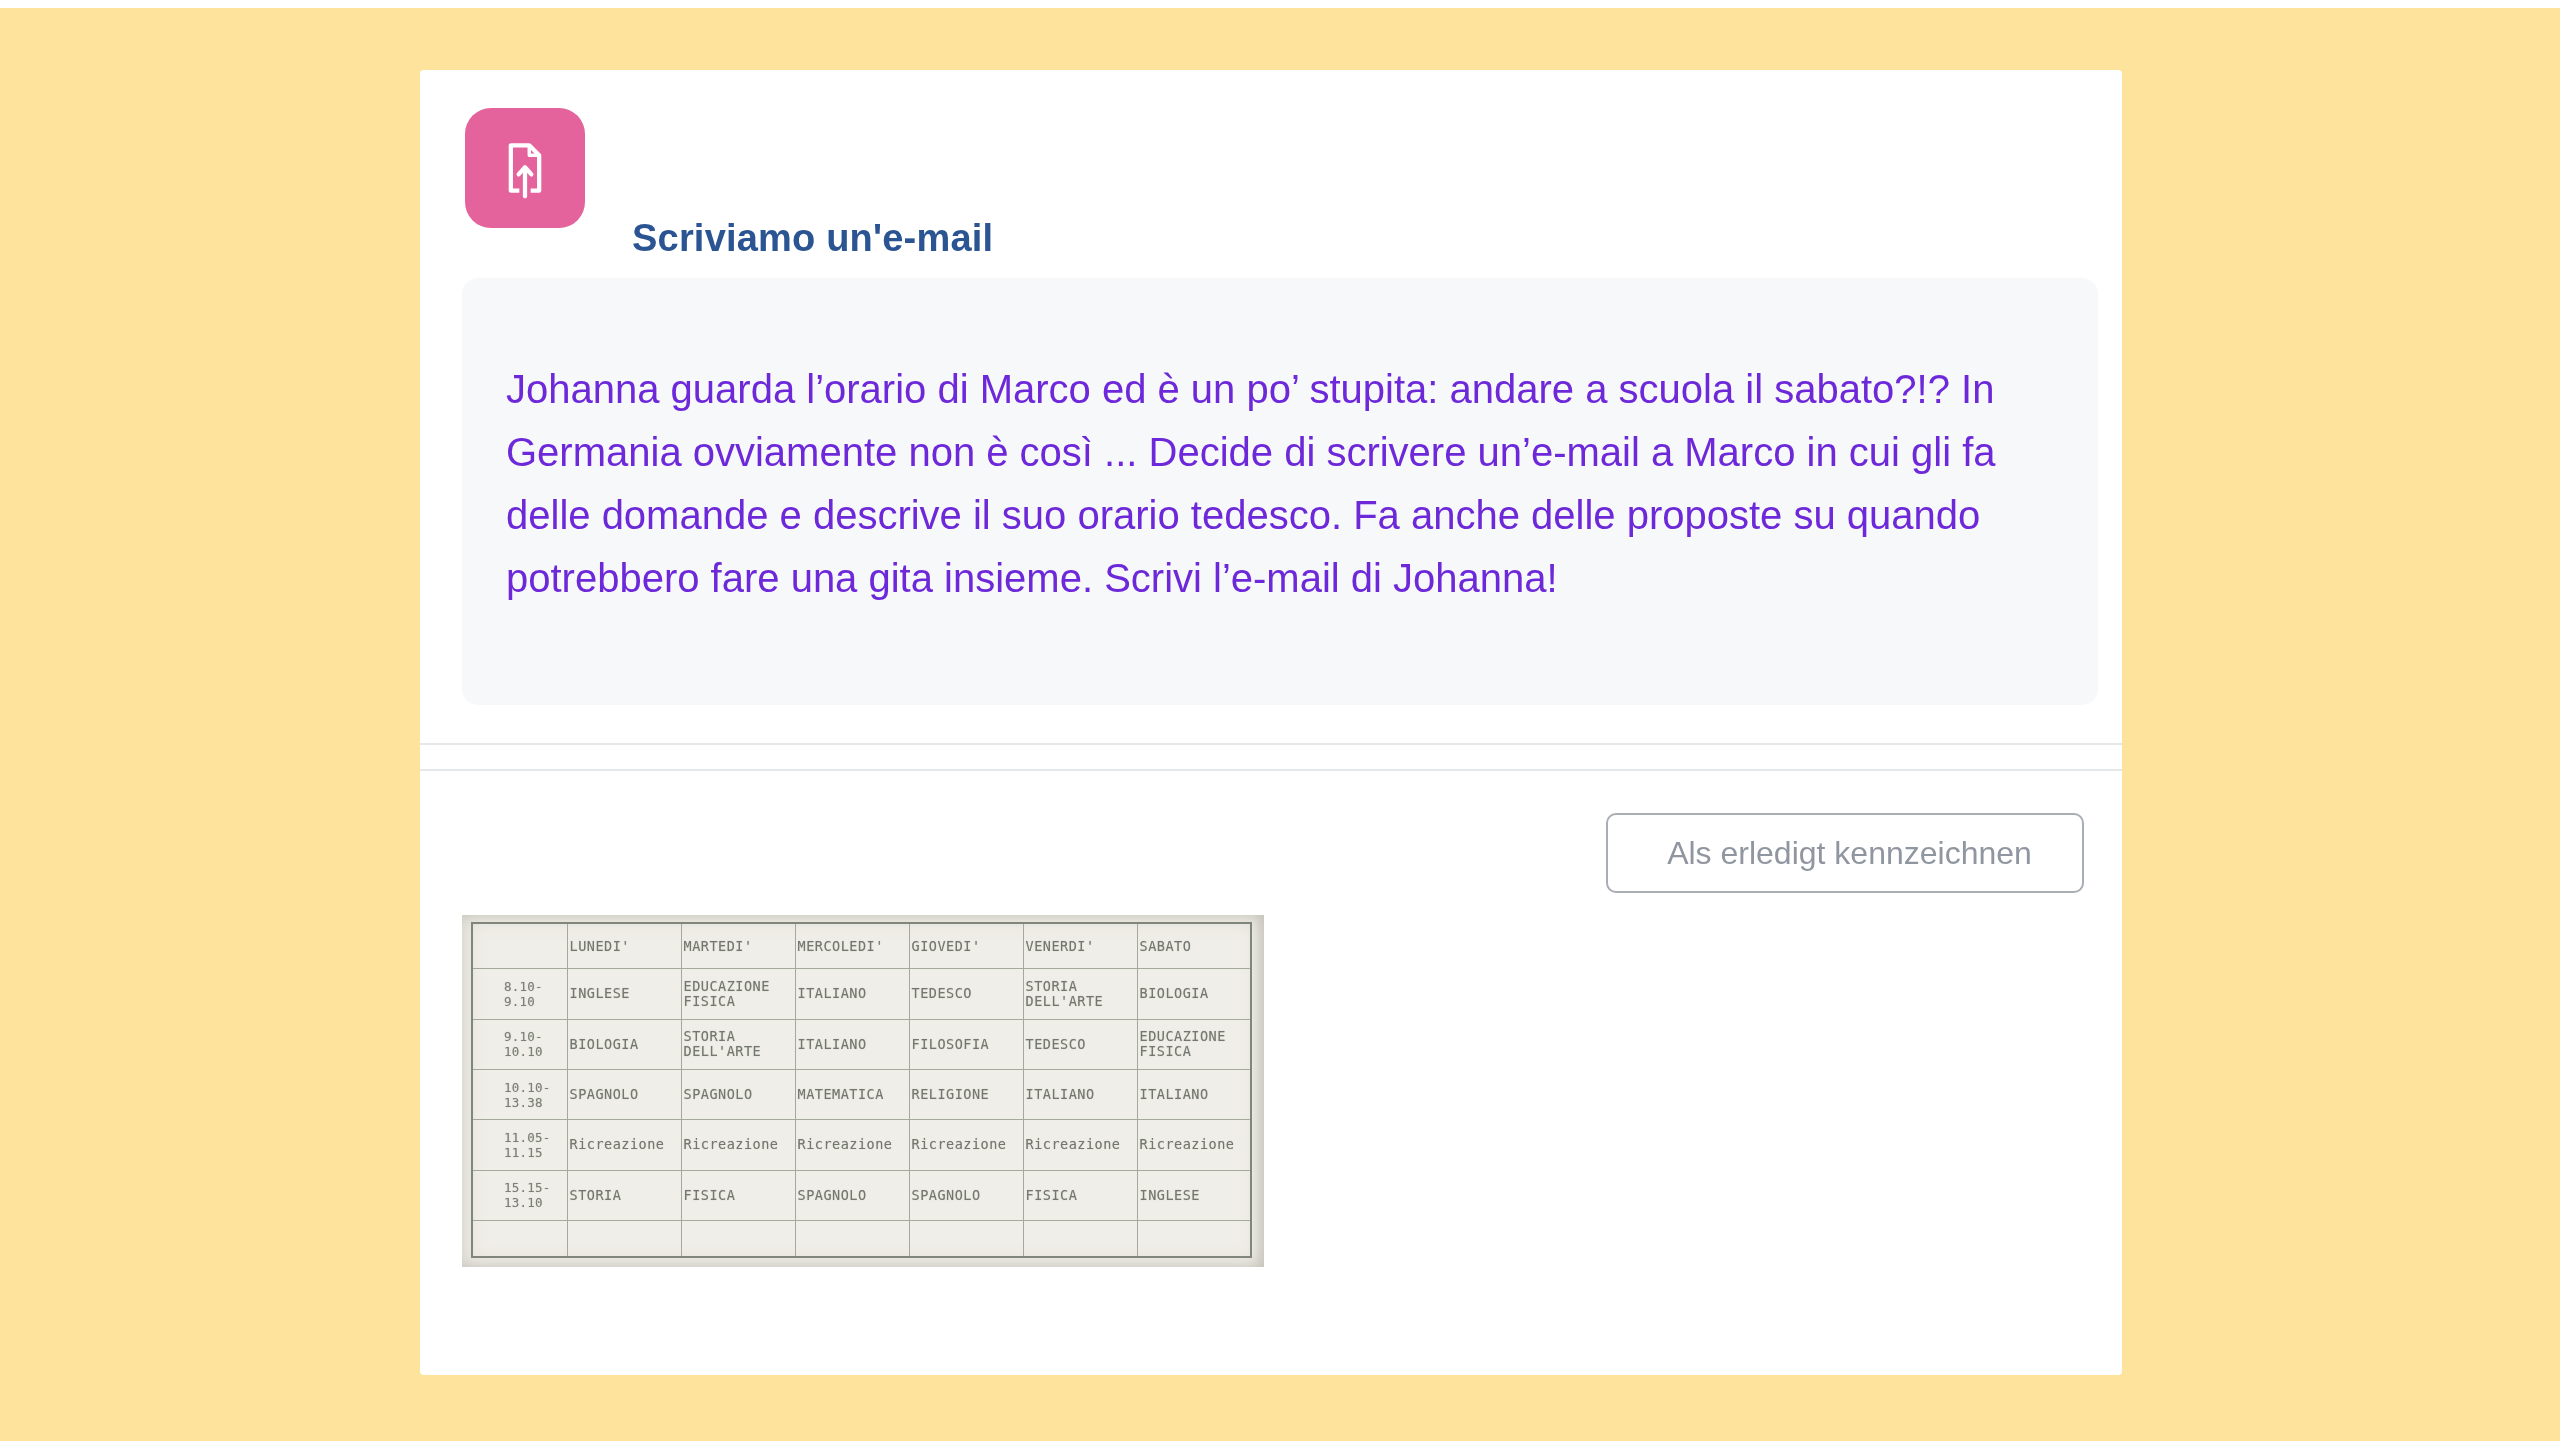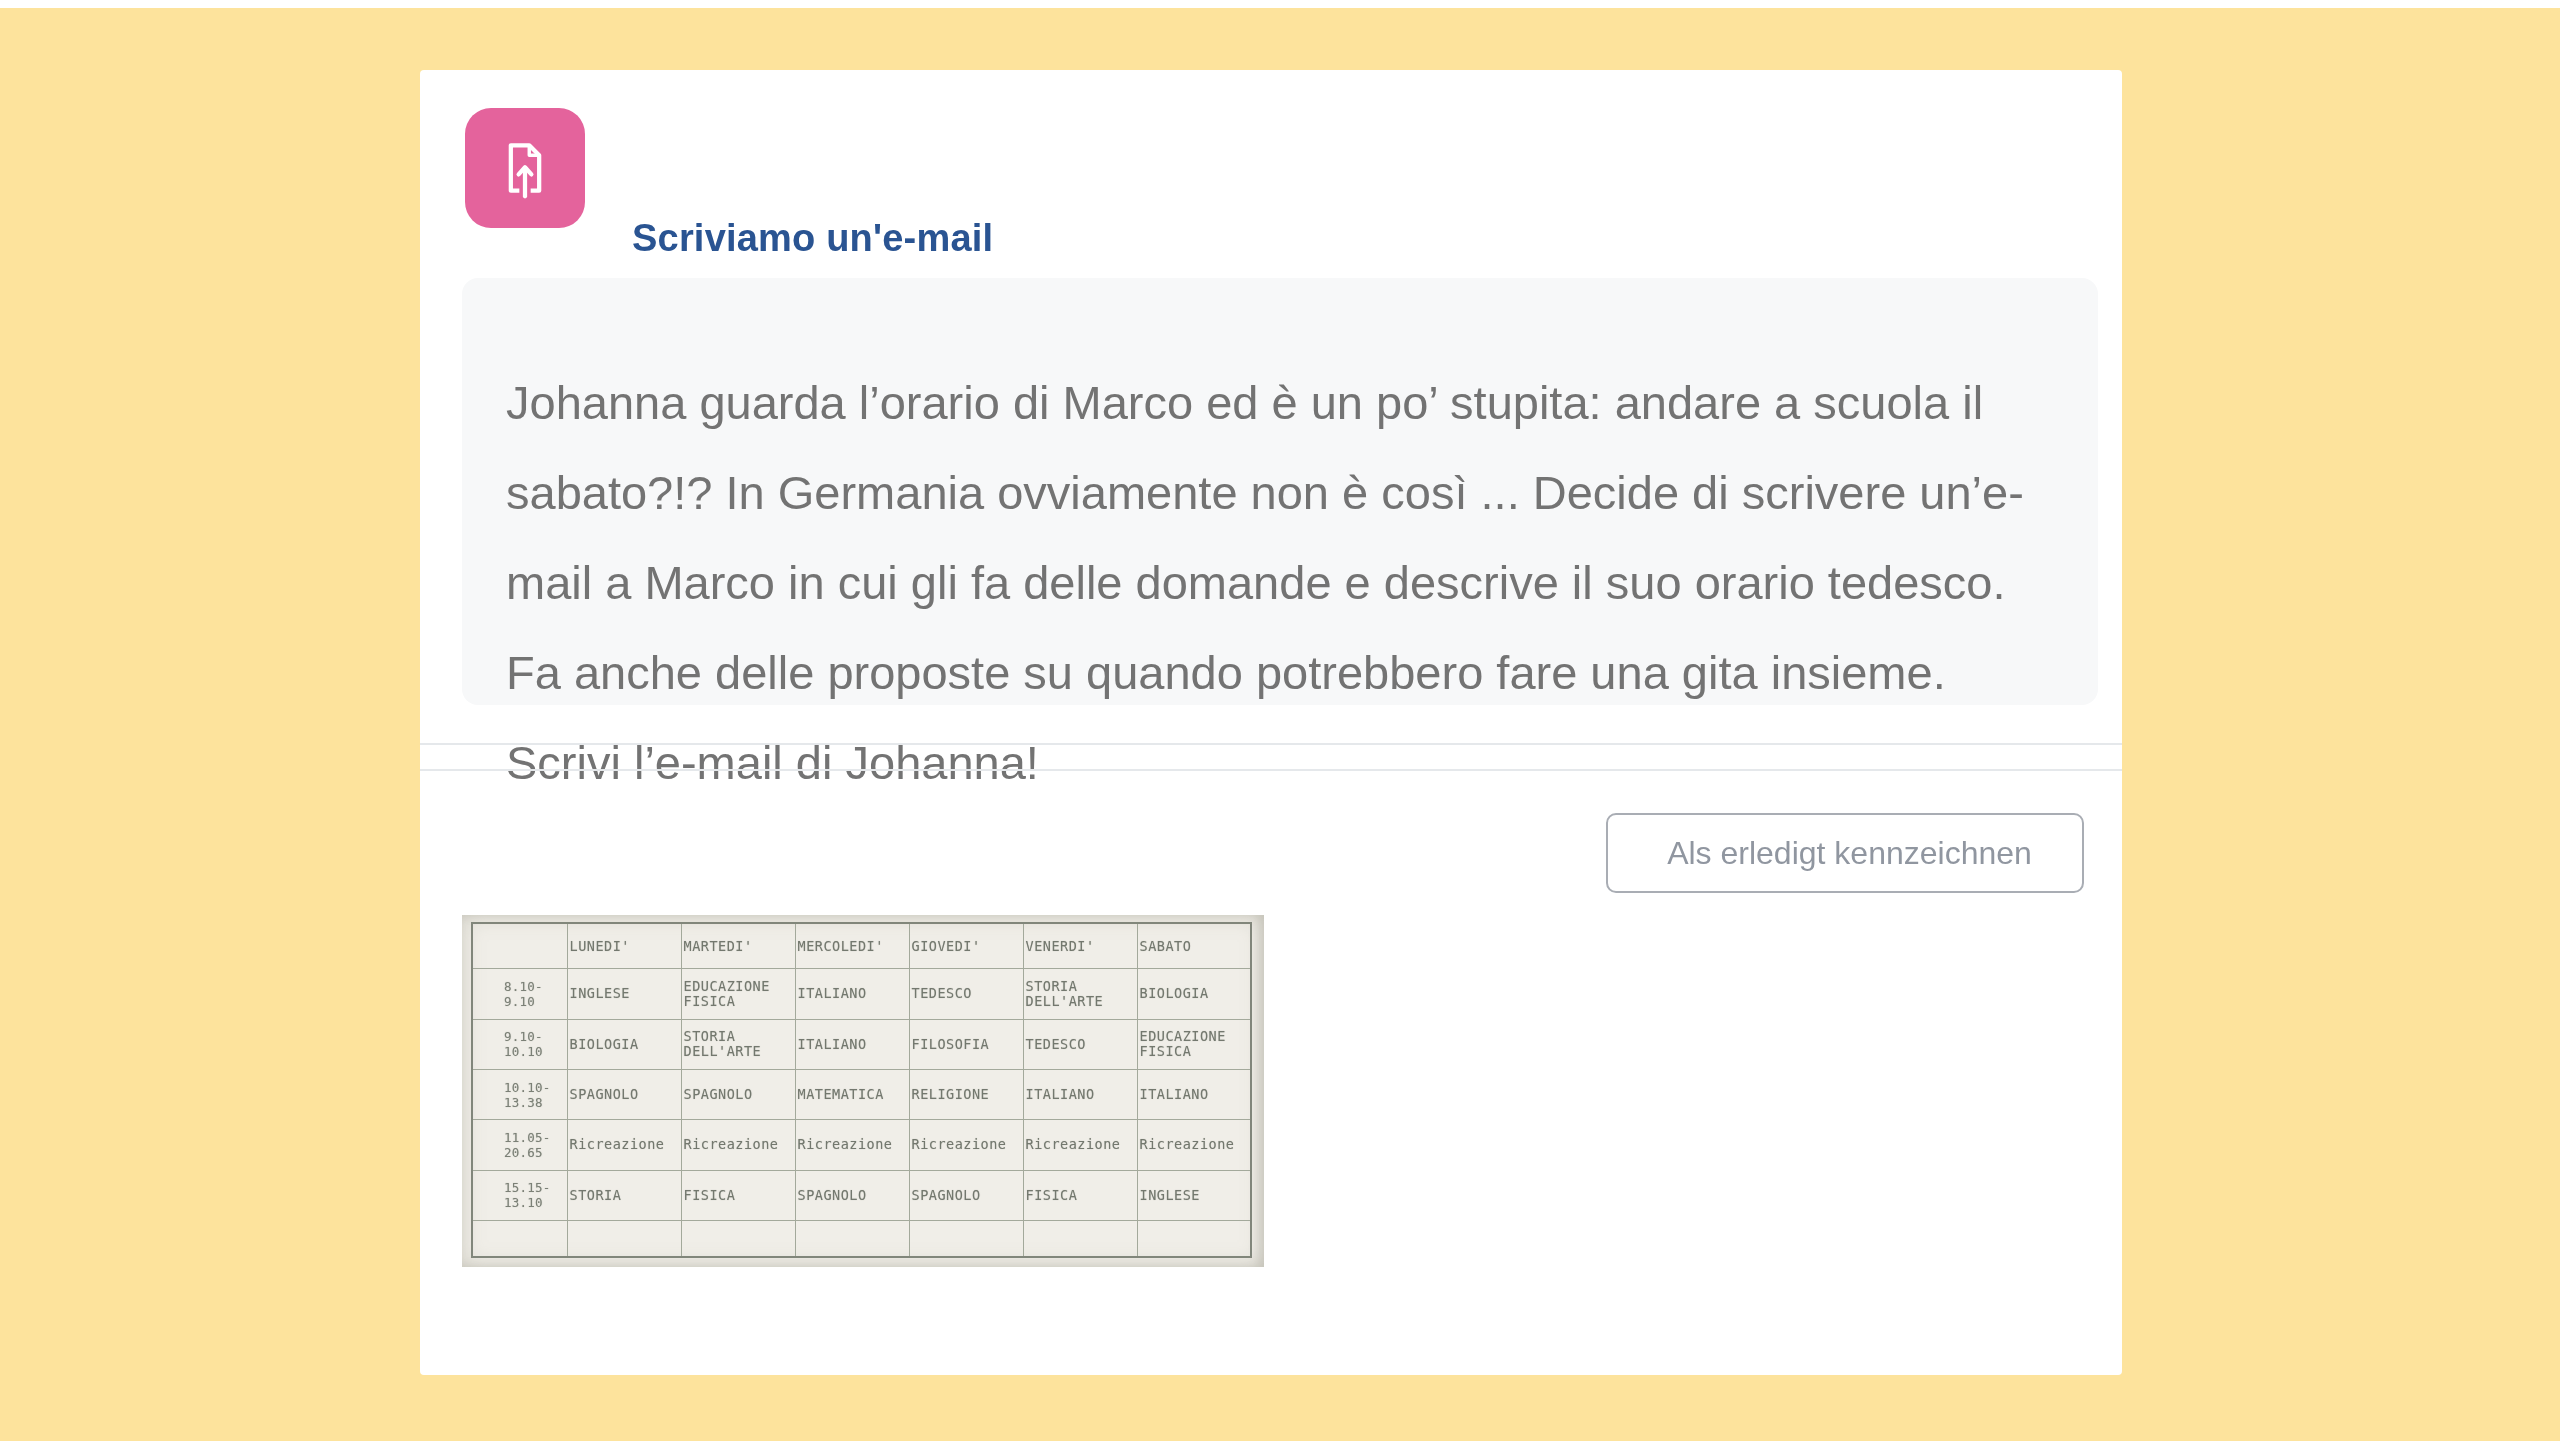--- a/index.html
+++ b/index.html
@@ -38,22 +38,22 @@
 
   
   .description-box {
     position:absolute; left:42px; top:208px;
     width:1636px; height:427px;
     background:#F7F8F9;
     border-radius:16px;
   }
   .description-text {
     position:absolute; left:44px; right:44px; top:80px;
-    font-size:47px; line-height:90px;
-    color:#737373;
+    font-size:40px; line-height:63px;
+    color:#6d28d9;
   }
 
   
   .divider { position:absolute; left:0; width:100%; border-top:2px solid #E5E8EB; }
   .divider.one { top:673px; }
   .divider.two { top:699px; }
 
   
   .complete-button {
     position:absolute; right:38px; top:743px;
@@ -178,21 +178,21 @@
       <tr class="lesson">
         <td class="time">10.10-13.38</td>
         <td>SPAGNOLO</td>
         <td>SPAGNOLO</td>
         <td>MATEMATICA</td>
         <td>RELIGIONE</td>
         <td>ITALIANO</td>
         <td>ITALIANO</td>
       </tr>
       <tr class="lesson">
-        <td class="time">11.05-20.65</td>
+        <td class="time">11.05-11.15</td>
         <td>Ricreazione</td>
         <td>Ricreazione</td>
         <td>Ricreazione</td>
         <td>Ricreazione</td>
         <td>Ricreazione</td>
         <td>Ricreazione</td>
       </tr>
       <tr class="lesson">
         <td class="time">15.15-13.10</td>
         <td>STORIA</td>

